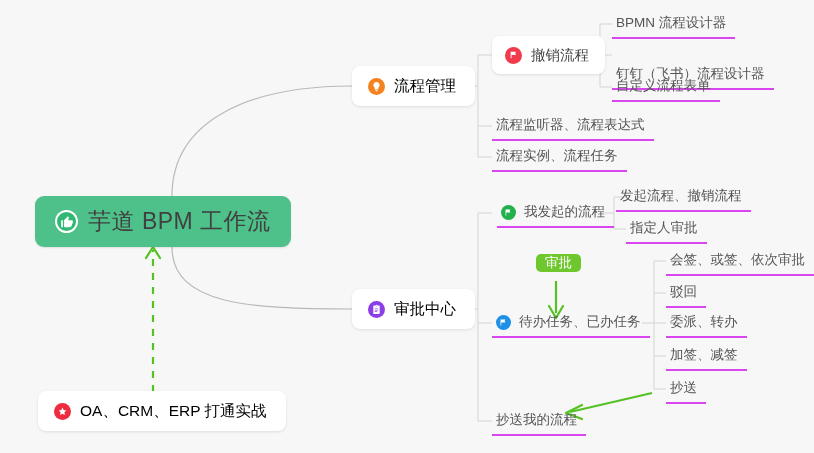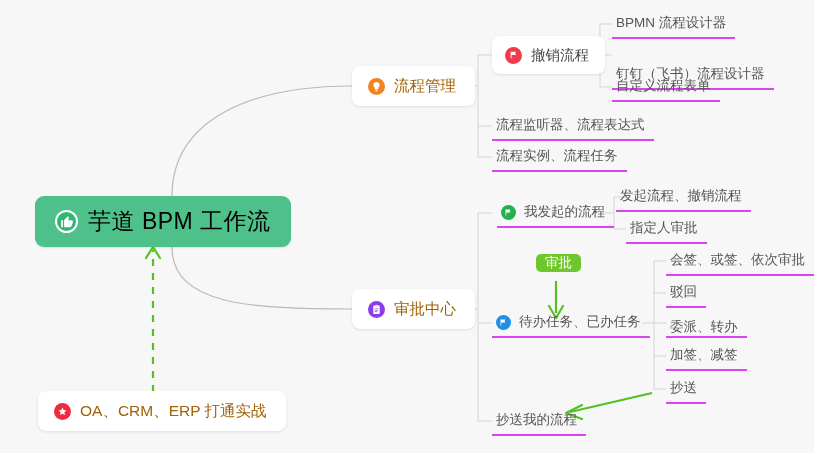--- a/index.html
+++ b/index.html
@@ -41,21 +41,21 @@
 
   
   .root-node {
     background: #4ec08a;
     border-radius: 9px;
     padding: 0 20px;
     height: 51px;
     box-shadow: 0 1px 2px rgba(0,0,0,0.10);
   }
   .root-label {
-    color: #000000;
+    color: #404040;
     font-size: 23px;
     letter-spacing: .5px;
     margin-left: 10px;
   }
 
   
   .card-node {
     background: #ffffff;
     border-radius: 8px;
     height: 38px;
@@ -66,21 +66,21 @@
     color: #444444;
     font-size: 14.5px;
     margin-left: 9px;
   }
   .card-node.big {
     height: 40px;
     padding: 0 19px 0 16px;
   }
   .card-node.big .card-label {
     font-size: 15.5px;
-    color: #a16207;
+    color: #000000;
   }
 
   
   .line-node {
     border-bottom: 2px solid #d946ef;
     height: 30px;
     padding: 0 9px 0 4px;
     color: #555555;
     font-size: 13.5px;
   }
@@ -256,21 +256,21 @@
     </span>
     <span class="line-label with-icon">待办任务、已办任务</span>
   </div>
 
   <div class="node line-node" style="left:666px; top:246px;">
     <span class="line-label">会签、或签、依次审批</span>
   </div>
   <div class="node line-node" style="left:666px; top:278px;">
     <span class="line-label">驳回</span>
   </div>
-  <div class="node line-node" style="left:666px; top:308px;align-items:flex-end;">
+  <div class="node line-node" style="left:666px; top:308px;">
     <span class="line-label">委派、转办</span>
   </div>
   <div class="node line-node" style="left:666px; top:341px;">
     <span class="line-label">加签、减签</span>
   </div>
   <div class="node line-node" style="left:666px; top:374px;">
     <span class="line-label">抄送</span>
   </div>
 
   <div class="node line-node" style="left:492px; top:406px;">

